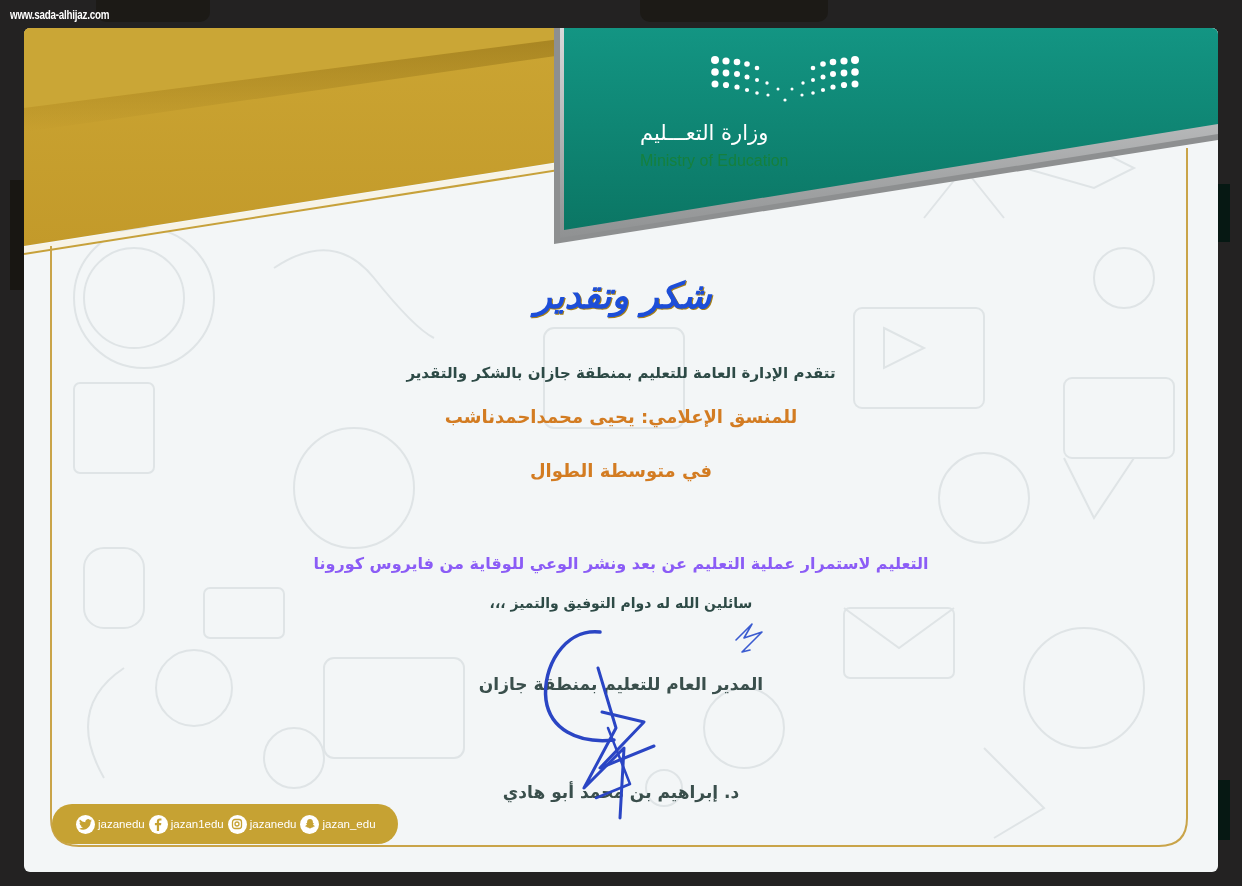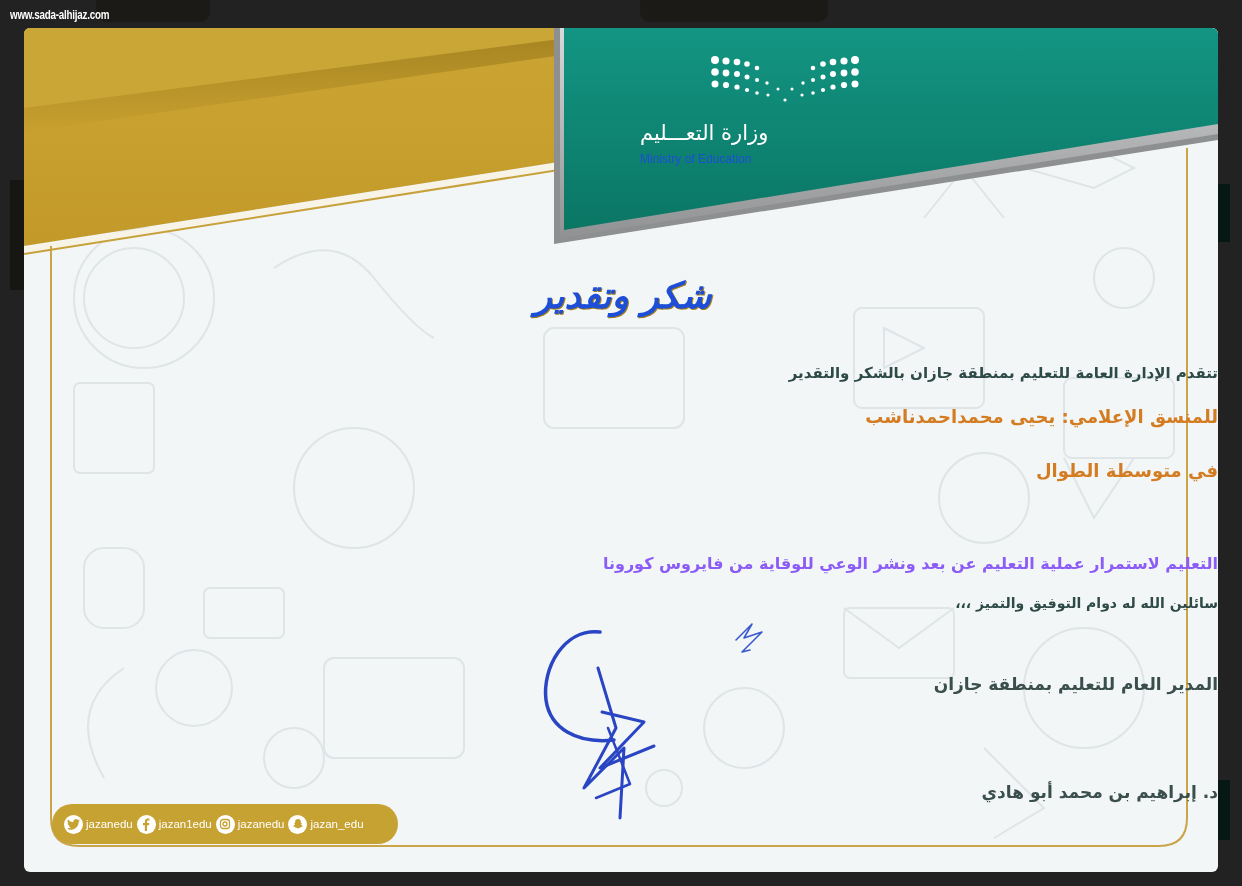--- a/index.html
+++ b/index.html
@@ -39,47 +39,47 @@
   }
   .moe-logo {
     position:absolute; left:610px; top:28px; width:160px; text-align:center;
   }
   .moe-dots { display:block; margin:0 auto 0 77px; }
   .moe-ar {
     position:absolute; left:616px; top:93px; color:#fff;
     font-size:21px; direction:rtl; white-space:nowrap; letter-spacing:1px;
   }
   .moe-en {
-    position:absolute; left:616px; top:124px; color:#1d4ed8;
-    font-family:"Liberation Sans", sans-serif; font-size:12px;
+    position:absolute; left:616px; top:124px; color:#15803d;
+    font-family:"Liberation Sans", sans-serif; font-size:16px;
   }
   .title-calligraphy {
     position:absolute; left:464px; top:212px; width:270px; height:110px;
     text-align:center; direction:rtl;
     color:#1d4ed8; font-family:"DejaVu Serif", serif; font-size:36px;
     font-weight:bold; font-style:italic; line-height:110px;
     text-shadow:1px 1px 0 #a57f18;
   }
   .line {
-    position:absolute; left:0; width:1194px; 
+    position:absolute; left:0; width:1194px; text-align:center;
     direction:rtl; white-space:nowrap;
   }
   .l-intro { top:336px; color:#2d4a46; font-size:15px; font-weight:bold; }
   .l-name  { top:378px; color:#d37c22; font-size:18px; font-weight:bold; }
   .l-school{ top:432px; color:#d37c22; font-size:18px; font-weight:bold; }
   .l-body1 { top:484px; color:#2d4a46; font-size:14px; font-weight:bold; }
   .l-body2 { top:526px; color:#8b5cf6; font-size:16px; font-weight:bold; }
   .l-body3 { top:567px; color:#2d4a46; font-size:14px; font-weight:bold; }
   .l-director { top:646px; color:#3a4f4c; font-size:17px; font-weight:bold; }
   .l-signer   { top:754px; color:#3a4f4c; font-size:17px; font-weight:bold; }
   .signature { position:absolute; left:0; top:0; width:100%; height:100%; pointer-events:none; }
   .social-pill {
     position:absolute; left:28px; top:776px; width:346px; height:40px;
     border-radius:20px; background:#c6a233;
-    display:flex; align-items:center; padding-left:12px; box-sizing:border-box;
+    display:flex; align-items:center; padding-left:24px; box-sizing:border-box;
   }
   .social-item { display:flex; align-items:center; margin-right:4px; }
   .social-icon {
     width:19px; height:19px; border-radius:50%; background:#fff;
     display:flex; align-items:center; justify-content:center;
     margin-right:3px;
   }
   .social-label {
     color:#fff; font-family:"Liberation Sans", sans-serif; font-size:11.5px;
   }

